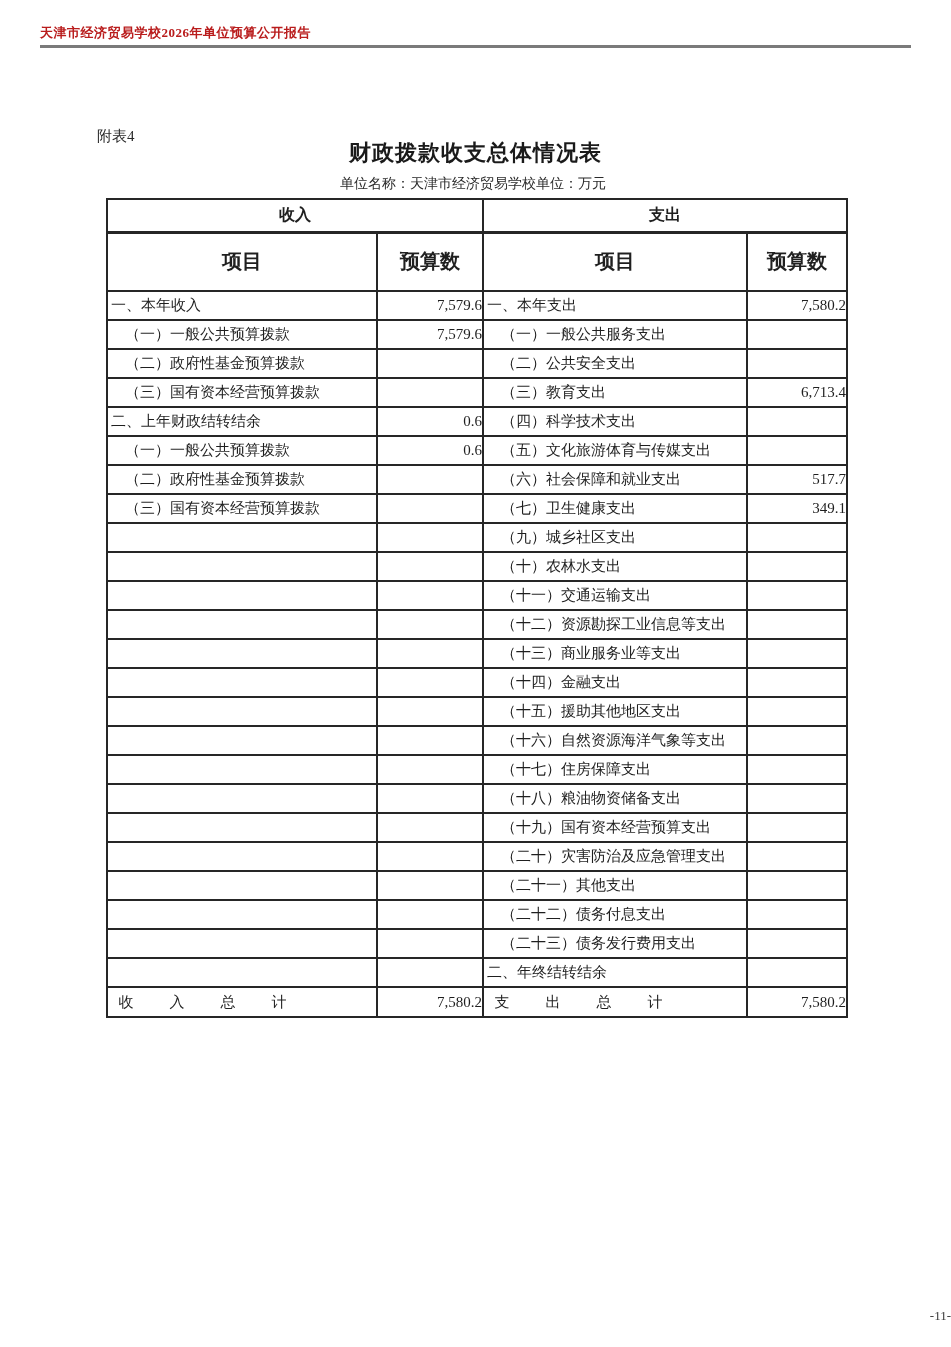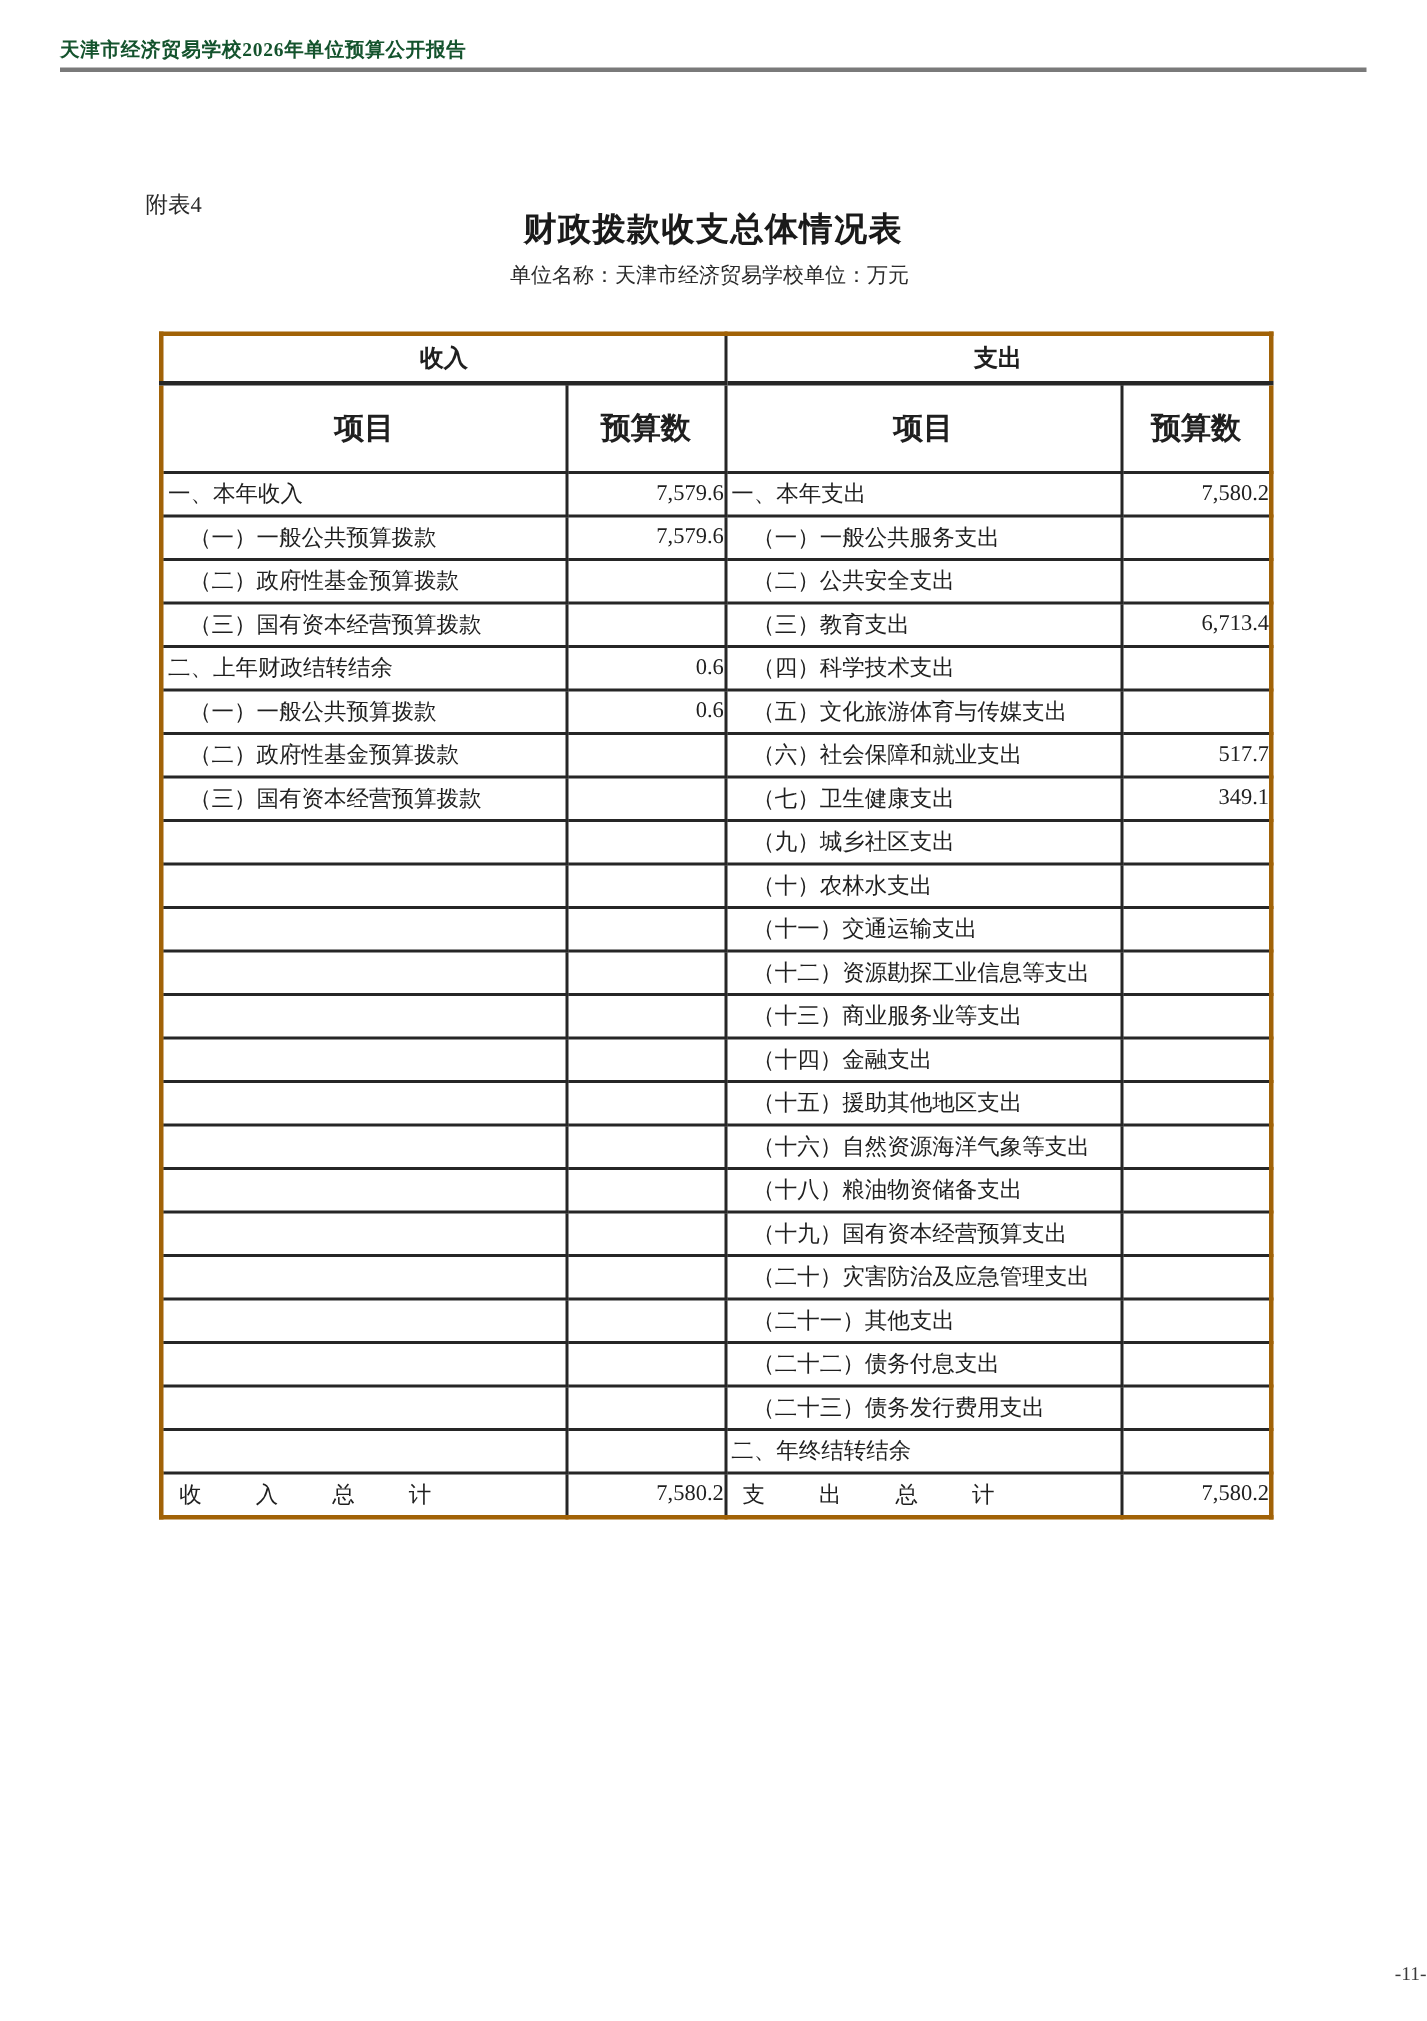--- a/index.html
+++ b/index.html
@@ -1,27 +1,27 @@
 <!DOCTYPE html>
 <html><head>
 <meta charset="utf-8">
 <style>
   * { margin:0; padding:0; box-sizing:border-box; }
   html,body { background:#fff; }
   body { font-family:"Liberation Serif","DejaVu Serif",serif; color:#1f1f1f; }
   .page { position:relative; width:951px; height:1347px; background:#ffffff; overflow:hidden; }
 
-  .doc-header { position:absolute; left:40px; top:24px; font-size:13px; font-weight:bold; color:#14532d; letter-spacing:0.5px; }
+  .doc-header { position:absolute; left:40px; top:24px; font-size:13px; font-weight:bold; color:#b91c1c; letter-spacing:0.5px; }
   .header-rule { position:absolute; left:40px; top:45px; width:871px; height:3px; background:#7a7a7a; }
 
   .attachment { position:absolute; left:97px; top:111px; font-size:15px; color:#2a2a2a;margin-top:16px; }
   .doc-title { position:absolute; left:0; right:0; top:138px; text-align:center; font-size:22px; font-weight:bold; color:#1a1a1a; letter-spacing:1px; }
   .meta-row { position:absolute; left:99px; top:175px; width:748px; display:flex; justify-content:center; font-size:14px; color:#2a2a2a; }
 
-  table.budget { position:absolute; left:106px; top:198px; width:740px; border-collapse:collapse; table-layout:fixed; border:3px solid #a16207;margin-top:23px; }
+  table.budget { position:absolute; left:106px; top:198px; width:740px; border-collapse:collapse; table-layout:fixed; border:1px solid #a16207; }
   .budget th, .budget td { border:2px solid #262626; overflow:hidden; white-space:nowrap; }
   .budget th.sec { height:33px; font-size:16px; font-weight:bold; text-align:center; border-bottom:3px solid #262626; }
   .budget tr.col-head th { height:59px; font-size:20px; font-weight:bold; text-align:center; }
   .budget td { height:29px; font-size:15px; }
   .budget td.item { text-align:left; padding-left:3px; }
   .budget td.item.indent { padding-left:17px; }
   .budget td.num { text-align:right; padding-right:0; }
   .budget tr.total td { height:30px; }
   .budget td.label-c { letter-spacing:0.7em; text-indent:0.7em; }
 
@@ -171,20 +171,26 @@
       <td class="num"></td>
     </tr>
 
     <tr>
       <td class="item"></td>
       <td class="num"></td>
       <td class="item indent">（十六）自然资源海洋气象等支出</td>
       <td class="num"></td>
     </tr>
 
+    <tr>
+      <td class="item"></td>
+      <td class="num"></td>
+      <td class="item indent">（十七）住房保障支出</td>
+      <td class="num"></td>
+    </tr>
 
     <tr>
       <td class="item"></td>
       <td class="num"></td>
       <td class="item indent">（十八）粮油物资储备支出</td>
       <td class="num"></td>
     </tr>
 
     <tr>
       <td class="item"></td>

